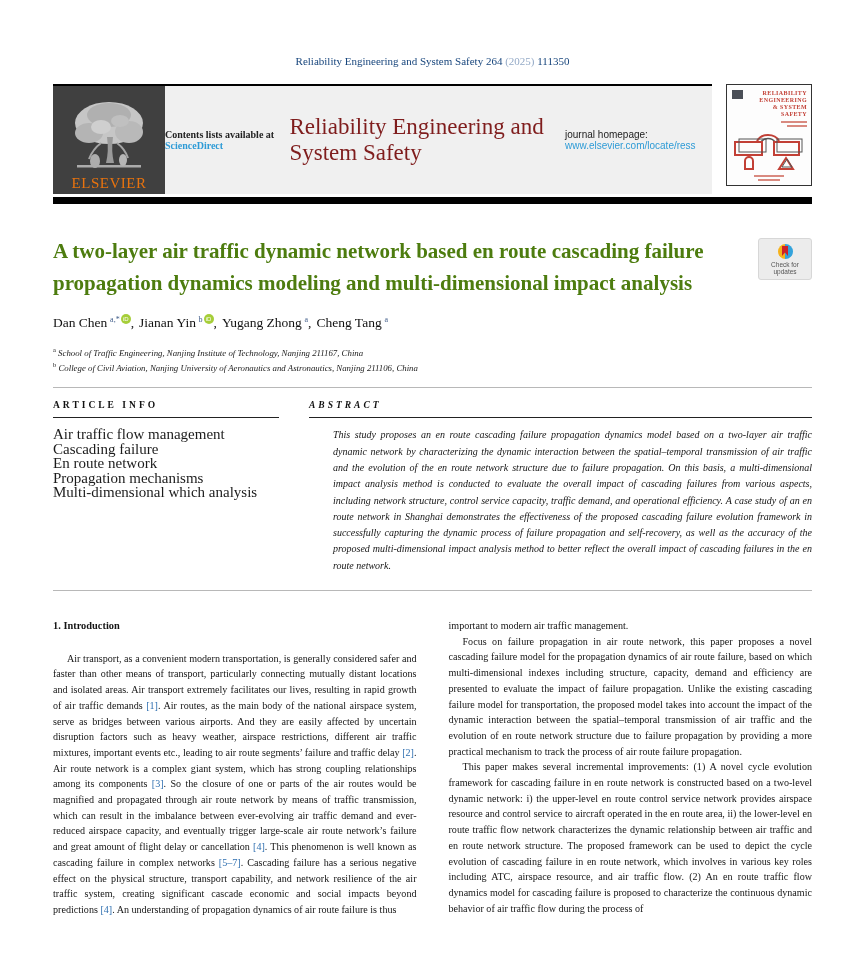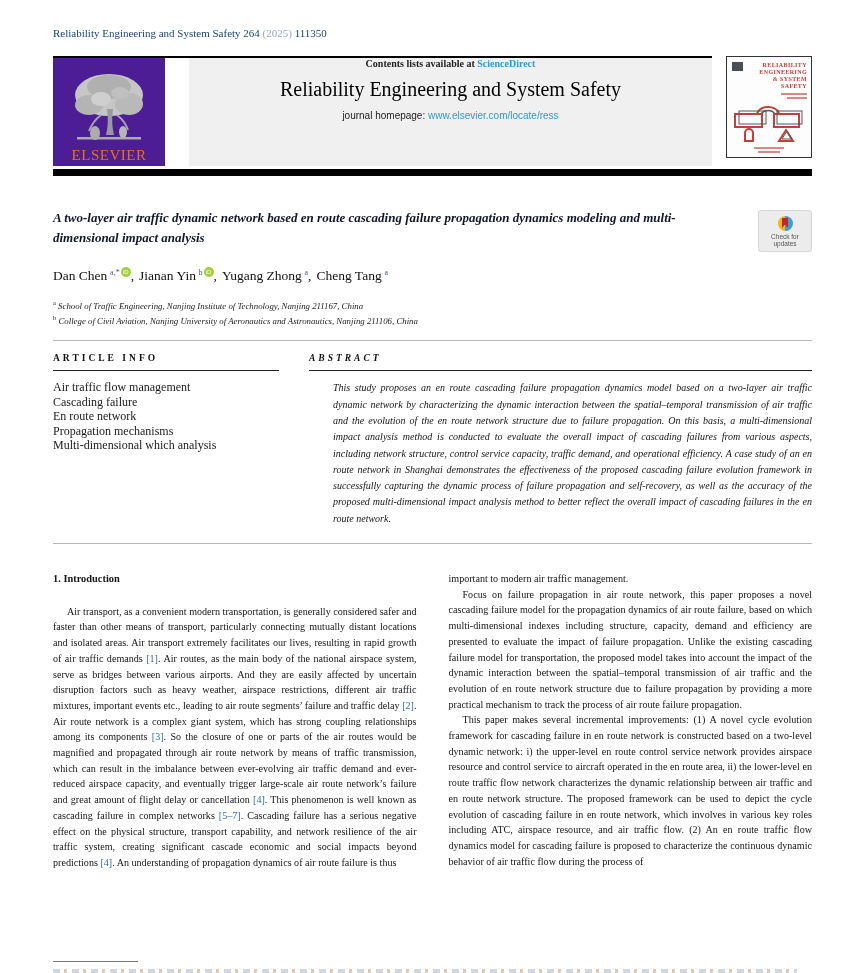--- a/index.html
+++ b/index.html
@@ -1,46 +1,46 @@
 <!DOCTYPE html>
 <html><head>
 <meta charset="utf-8">
 <style>
   * { box-sizing: border-box; margin: 0; padding: 0; }
   html,body { width:865px; height:973px; background:#fff; overflow:hidden;
     font-family:"Liberation Serif", serif; color:#1b1b1b; }
   .content { padding:0 53px; position:relative; height:100%; }
 
   
-  .header-citation { text-align:left; padding-top:27px; font-size:11px; color:#17457c; }
+  .header-citation { text-align:center; padding-top:27px; font-size:11px; color:#17457c;margin-top:28px; }
   .header-citation .yr { color:#93a9c6; }
 
   
   .banner-row { display:flex; gap:14px; margin-top:17px; align-items:flex-start; }
   .banner { flex:1; border-top:2px solid #000; display:flex; height:110px; }
-  .logo-col { width:112px; background:#4c1d95; display:flex; flex-direction:column; align-items:center; justify-content:flex-end; padding-bottom:2px; }
+  .logo-col { width:112px; background:#404040; display:flex; flex-direction:column; align-items:center; justify-content:flex-end; padding-bottom:2px; }
   .elsevier-text { color:#e8730e; font-size:15px; letter-spacing:.5px; margin-top:-2px; }
-  .banner-center { flex:1; background:#f0f0f0; display:flex; flex-direction:column; align-items:center; gap:9px;margin-left:24px; }
+  .banner-center { flex:1; background:#f0f0f0; display:flex; flex-direction:row; align-items:center; justify-content:center; gap:9px; }
   .contents-line { font-size:10px; font-weight:bold; color:#222; }
   .contents-line a, .homepage-line a { color:#2e9bd6; text-decoration:none; }
-  .journal-title { font-size:20px; color:#000000; }
+  .journal-title { font-size:23px; color:#7f1d1d; }
   .homepage-line { font-family:"Liberation Sans", sans-serif; font-size:10px; color:#222; }
 
   .cover-box { width:86px; height:102px; border:1px solid #333; background:#fdfdfd; padding:4px 4px 2px; position:relative; }
   .cover-code { width:11px; height:9px; background:#4a4f57; position:absolute; top:5px; left:5px; }
   .cover-title { text-align:right; color:#c24036; font-weight:bold; font-size:6px; line-height:7px; letter-spacing:.4px; margin-top:1px; }
   .cover-subbars { display:flex; flex-direction:column; align-items:flex-end; gap:2px; margin-top:3px; }
   .cover-subbars i { display:block; height:2px; background:#d98a80; }
   .cover-bottombars { position:absolute; bottom:4px; left:0; right:0; display:flex; flex-direction:column; align-items:center; gap:2px; }
   .cover-bottombars i { display:block; height:2px; background:#d98a80; }
   .black-bar { height:7px; background:#000; margin-top:3px; }
 
   
   .title-row { display:flex; justify-content:space-between; margin-top:32px; }
-  .paper-title { width:660px; font-size:13px; line-height:1.5; color:#0f172a;font-style:italic; }
+  .paper-title { width:660px; font-size:21px; line-height:1.5; color:#4d7c0f; }
   .updates-badge { width:54px; height:42px; background:#ececec; border:1px solid #d7d7d7; border-radius:3px;
     display:flex; flex-direction:column; align-items:center; justify-content:center; gap:2px; cursor:pointer; margin-top:2px; }
   .badge-circle { width:15px; height:15px; border-radius:50%;
     background:linear-gradient(90deg,#f6b21b 50%, #33a3dc 50%); position:relative; }
   .badge-bookmark { position:absolute; left:4.5px; top:2.5px; width:6px; height:10px; background:#cc2229;
     clip-path:polygon(0 0,100% 0,100% 100%,50% 65%,0 100%); }
   .badge-text { font-family:"Liberation Sans", sans-serif; font-size:6.5px; line-height:7px; color:#555; text-align:center; }
 
   
   .authors { margin-top:15px; font-size:13.5px; color:#111; }
@@ -55,21 +55,21 @@
 
   .rule-light { border-top:1px solid #b8b8b8; margin-top:13px; }
 
   
   .info-abstract { display:flex; margin-top:12px; }
   .info-col { width:226px; margin-right:30px; flex-shrink:0; }
   .abstract-col { flex:1;font-style:italic; }
   .section-heading { font-size:9.5px; font-weight:600; letter-spacing:3px; color:#111; }
   .heading-rule { border-top:1.5px solid #222; margin:7px 0 9px; }
   .keywords-label { font-style:italic; font-size:8.8px; line-height:15px; }
-  .keyword { font-size:12px; line-height:14.5px; }
+  .keyword { font-size:15px; line-height:14.5px; }
   .abstract-text { font-size:10px; line-height:16.3px; text-align:justify; color:#151515;margin-left:24px; }
 
   .rule-light2 { border-top:1px solid #b8b8b8; margin-top:16px; }
 
   
   .intro { display:flex; gap:32px; margin-top:27px; }
   .col { width:369px; font-size:10.1px; line-height:15.7px; text-align:justify; color:#151515; }
   .intro-heading { font-size:10.4px; font-weight:bold; margin-bottom:17px; }
   .col p { margin:0; }
   .col p.indent { text-indent:14px; }

